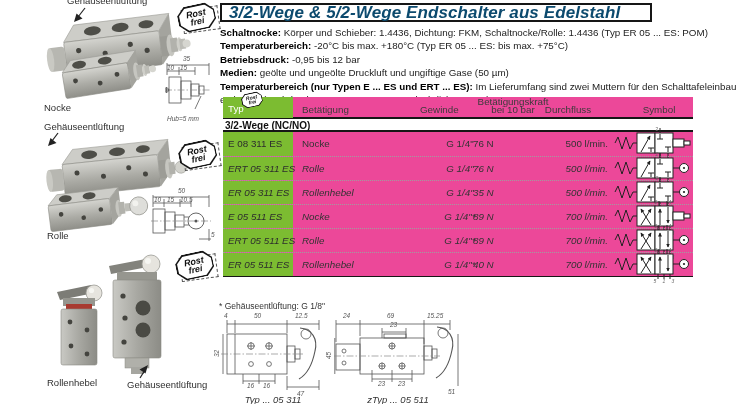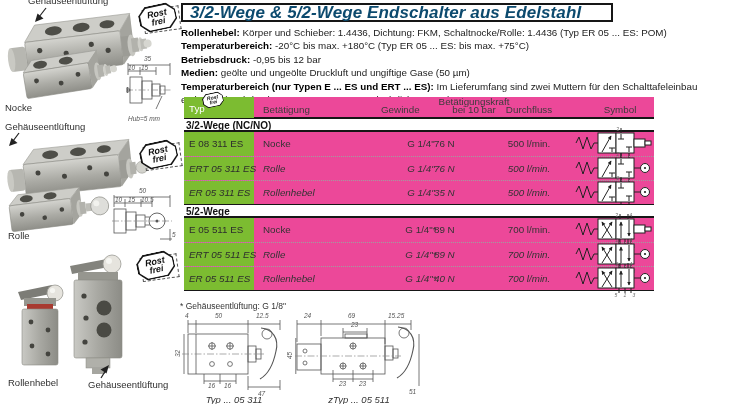--- a/index.html
+++ b/index.html
@@ -1,19 +1,19 @@
 <!DOCTYPE html>
 <html><head>
 <meta charset="utf-8">
 <style>
   :root{ --green:#7cbc31; --ink:#161616; }
   *{margin:0;padding:0;box-sizing:border-box;}
   html,body{background:#fff;}
   body{width:740px;height:404px;font-family:"Liberation Sans",sans-serif;color:#333;}
-  .page{position:relative;width:700px;height:404px;background:#fff;overflow:hidden;}
+  .page{position:relative;width:700px;height:404px;background:#fff;overflow:hidden;margin-left:39px;}
 
   
   .ph{position:absolute;}
   .pl{position:absolute;font-size:9.5px;color:#2f2f2f;white-space:nowrap;}
   .arr{position:absolute;}
 
   
   .badge{position:absolute;width:42px;height:30px;transform:rotate(-12deg);}
   .badge .dash{position:absolute;left:4px;top:4px;width:37px;height:24px;border:1px dashed #555;transform:rotate(4deg);}
   .badge-oct{position:absolute;left:0;top:0;width:38px;height:26px;background:#161616;
@@ -47,21 +47,21 @@
   .h-sym{left:396px;width:80px;text-align:center;}
   .band{position:relative;height:14px;line-height:13px;font-weight:bold;font-size:10px;color:#111;
     border-top:1px solid var(--ink);border-bottom:2px solid var(--ink);padding-left:2px;background:#fff;}
   .vrow{position:relative;height:24px;}
   .vrow + .vrow{border-top:1px dotted #9f9f9f;font-style:italic;}
   .cell{position:absolute;top:0;height:100%;line-height:24px;font-size:9.8px;color:#333;white-space:nowrap;}
   .c-typ{left:0;width:70px;background:var(--green);padding-left:5px;color:#2d2d2d;}
   .c-bet{left:79px;}
   .c-gew{left:197px;width:80px;text-align:center;}
   .c-kra{left:250px;width:80px;text-align:left;}
-  .c-dur{left:305px;width:80px;text-align:center;}
+  .c-dur{left:305px;width:80px;text-align:right;}
   .c-sym{left:391px;width:78px;top:-6px;height:36px;line-height:0;}
 
   .footnote{position:absolute;left:180px;top:301px;font-size:8.5px;color:#333;}
 
   
   .dimwrap{position:absolute;font-style:italic;}
   .dn{position:absolute;font-size:6.5px;line-height:7px;color:#555;white-space:nowrap;}
   .dn.rot{transform:rotate(-90deg);}
   .cap{position:absolute;font-size:9.5px;color:#333;white-space:nowrap;text-align:center;}
   .edge-line{position:absolute;left:728px;top:88px;width:2px;height:212px;background:#161616;}
@@ -301,21 +301,21 @@
   <svg class="arr" style="left:96px;top:364px" width="14" height="16" viewBox="0 0 14 16">
     <line x1="5" y1="14" x2="10" y2="6" stroke="#222" stroke-width="1.2"></line>
       <polygon points="13,1 10.5,9.5 4.5,5.5" fill="#222"></polygon>
   </svg>
 
   <div class="title-box">
     <span>3/2-Wege &amp; 5/2-Wege Endschalter aus Edelstahl</span>
   </div>
 
   <div class="specs" id="specs">
-      <div class="spec"><b>Rollenhebel:</b> Körper und Schieber: 1.4436, Dichtung: FKM, Schaltnocke/Rolle: 1.4436 (Typ ER 05 ... ES: POM)</div>
+      <div class="spec"><b>Schaltnocke:</b> Körper und Schieber: 1.4436, Dichtung: FKM, Schaltnocke/Rolle: 1.4436 (Typ ER 05 ... ES: POM)</div>
       <div class="spec"><b>Temperaturbereich:</b> -20°C bis max. +180°C (Typ ER 05 ... ES: bis max. +75°C)</div>
       <div class="spec"><b>Betriebsdruck:</b> -0,95 bis 12 bar</div>
       <div class="spec"><b>Medien:</b> geölte und ungeölte Druckluft und ungiftige Gase (50 µm)</div>
       <div class="spec"><b>Temperaturbereich (nur Typen E ... ES und ERT ... ES):</b> Im Lieferumfang sind zwei Muttern für den Schalttafeleinbau enthalten (Lochdurchmesser: 24 mm, max. Blechdicke: 5 mm)</div>
     </div>
 
   <div class="vtable">
     <div class="thead">
       <div class="thead-green"></div>
       <div class="badge sm" style="left:17px;top:-2px">
@@ -428,21 +428,20 @@
               <line x1="46" y1="27" x2="46" y2="32" stroke="#222" stroke-width="1" fill="none"></line>
               <line x1="54" y1="27" x2="54" y2="32" stroke="#222" stroke-width="1" fill="none"></line>
               <text x="43" y="5" font-size="5" fill="#666" text-anchor="middle" font-family="Liberation Sans, sans-serif">2</text>
               <text x="43.5" y="36" font-size="5" fill="#666" text-anchor="middle" font-family="Liberation Sans, sans-serif">1</text>
               <text x="57" y="36" font-size="5" fill="#666" text-anchor="middle" font-family="Liberation Sans, sans-serif">3</text>
               <line x1="59" y1="17" x2="65" y2="17" stroke="#222" stroke-width="1" fill="none"></line>
               <circle cx="70" cy="17" r="4.5" fill="#fff" stroke="#222"></circle>
               <circle cx="70" cy="17" r="1.1" fill="#222"></circle>
             </svg></div>
         </div>
-        <div class="band">5/2-Wege</div>
         <div class="vrow">
           <div class="cell c-typ">E 05 511 ES</div>
           <div class="cell c-bet">Nocke</div>
           <div class="cell c-gew">G 1/4"*</div>
           <div class="cell c-kra">89 N</div>
           <div class="cell c-dur">700 l/min.</div>
           <div class="cell c-sym"><svg width="78" height="37" viewBox="0 0 78 37" style="overflow:visible">
               <defs>
                 <marker id="ah1x0" markerWidth="5" markerHeight="5" refX="3.5" refY="2" orient="auto">
                   <path d="M0,0L4,2L0,4z" fill="#222"></path>

